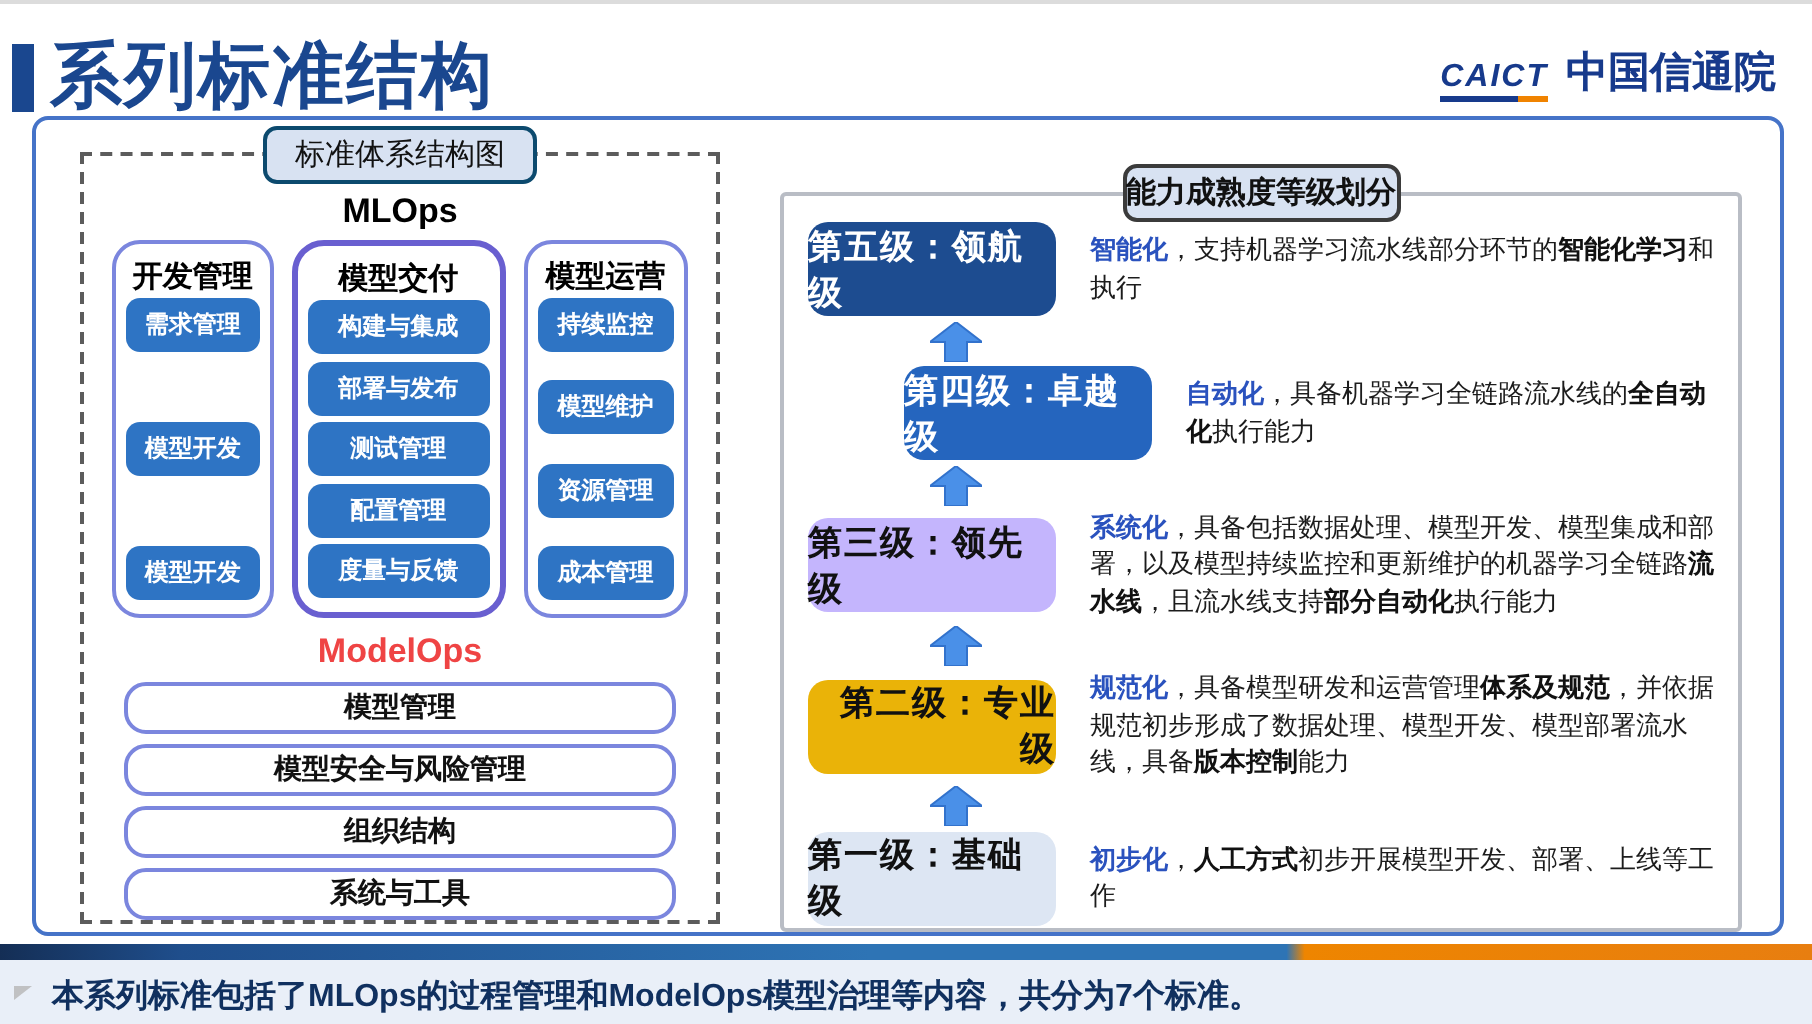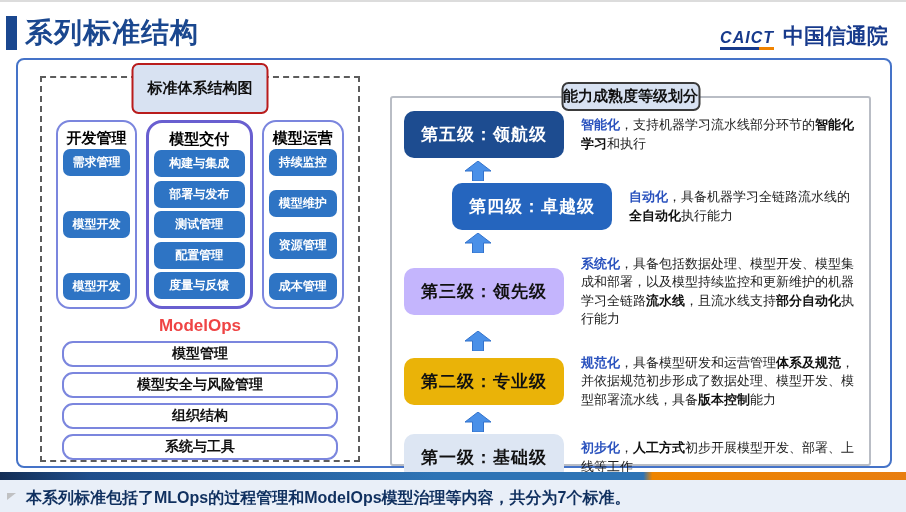--- a/index.html
+++ b/index.html
@@ -7,37 +7,37 @@
     width:906px;height:512px;
     background:#ffffff;
     font-family:"Liberation Sans","DejaVu Sans",sans-serif;
     position:relative;overflow:hidden;
   }
   .slide{position:absolute;inset:0;border-top:2px solid #dcdcdc;}
 
   
   .title-bar{position:absolute;left:6px;top:12px;display:flex;align-items:center;}
   .accent-bar{width:11px;height:34px;background:#1a478f;margin-right:8px;}
-  .page-title{font-size:28px;font-weight:bold;color:#1a478f;letter-spacing:1px;}
+  .page-title{font-size:36px;font-weight:bold;color:#1a478f;letter-spacing:1px;}
   .logo{position:absolute;right:18px;top:20px;display:flex;align-items:baseline;}
   .logo-caict{font-size:16px;font-weight:900;color:#173a8c;letter-spacing:1px;position:relative;padding-bottom:3px;font-style:italic;}
   .logo-caict .underline{position:absolute;left:0;right:0;bottom:0;height:3px;
     background:linear-gradient(90deg,#173a8c 0%,#173a8c 72%,#f08300 72%,#f08300 100%);}
   .logo-cn{font-size:21px;font-weight:600;color:#173a8c;margin-left:9px;font-style:normal;}
 
   
   .outer-box{position:absolute;left:16px;top:56px;width:872px;height:406px;
     border:2px solid #4573c8;border-radius:8px;background:#fff;}
 
   
   .left-panel{position:absolute;left:22px;top:16px;width:316px;height:382px;
     border:2px dashed #5c5c5c;display:flex;flex-direction:column;}
   .panel-label{position:absolute;top:-15px;left:50%;transform:translateX(-50%);
-    background:#d8e2f2;border:2px solid #b91c1c;border-radius:7px;
-    font-size:15px;font-weight:bold;color:#111;padding:14px 14px;white-space:nowrap;z-index:3;}
+    background:#d8e2f2;border:2px solid #0c4a6e;border-radius:7px;
+    font-size:15px;font-weight:normal;color:#111;padding:3px 14px;white-space:nowrap;z-index:3;}
   .mlops-title{margin-top:18px;text-align:center;font-size:17px;font-weight:bold;color:#000;}
   .cols{display:flex;justify-content:center;gap:9px;padding:4px 14px 0 14px;height:202px;}
   .col{border:2px solid #7b86de;border-radius:14px;padding:5px 5px 7px 5px;
     display:flex;flex-direction:column;background:#fff;}
   .col-1{width:78px;}
   .col-2{width:106px;border:3px solid #695fd0;border-radius:16px;}
   .col-3{width:80px;}
   .col-title{text-align:center;font-size:15px;font-weight:bold;color:#000;padding:2px 0 1px 0;white-space:nowrap;}
   .col-items{flex:1;display:flex;flex-direction:column;justify-content:space-between;}
   .pill{background:#2e74c4;color:#fff;font-weight:bold;font-size:12px;text-align:center;
@@ -48,21 +48,21 @@
     font-weight:600;color:#111;padding:2px 0;background:#fff;}
 
   
   .right-panel{position:absolute;left:372px;top:36px;width:477px;height:366px;
     border:2px solid #b9bdc5;border-radius:3px;background:#fff;}
   .right-label{position:absolute;top:-16px;left:50%;transform:translateX(-50%);
     background:#d8e2f2;border:2px solid #3b3b3b;border-radius:7px;
     font-size:15px;font-weight:bold;color:#111;padding:3px 0;white-space:nowrap;z-index:3;}
   .levels{padding:13px 12px 6px 12px;display:flex;flex-direction:column;}
   .lvl-row{display:flex;align-items:center;min-height:47px;}
-  .lvl-box{width:160px;height:47px;flex:none;display:flex;align-items:center;justify-content:center;
+  .lvl-box{width:124px;height:47px;flex:none;display:flex;align-items:center;justify-content:center;
     border-radius:10px;font-size:17px;font-weight:bold;letter-spacing:1px;}
   .lvl-desc{flex:1;padding-left:17px;font-size:13px;line-height:1.42;color:#1c1c1c;}
   .seg-kw{color:#2a52be;font-weight:bold;}
   .seg-b{font-weight:bold;color:#111;}
   .arrow-row{height:23px;display:flex;align-items:center;padding-left:61px;margin:1px 0;}
 
   
   .footer-bar{position:absolute;left:0;top:470px;width:906px;height:8px;
     background:linear-gradient(90deg,#142e55 0%,#1f4e8c 10%,#2e74b5 48%,#2e74b5 71%,#ee8500 72%,#e87e10 100%);}
   .footer-strip{position:absolute;left:0;top:478px;width:906px;height:34px;background:#e9eff8;}

